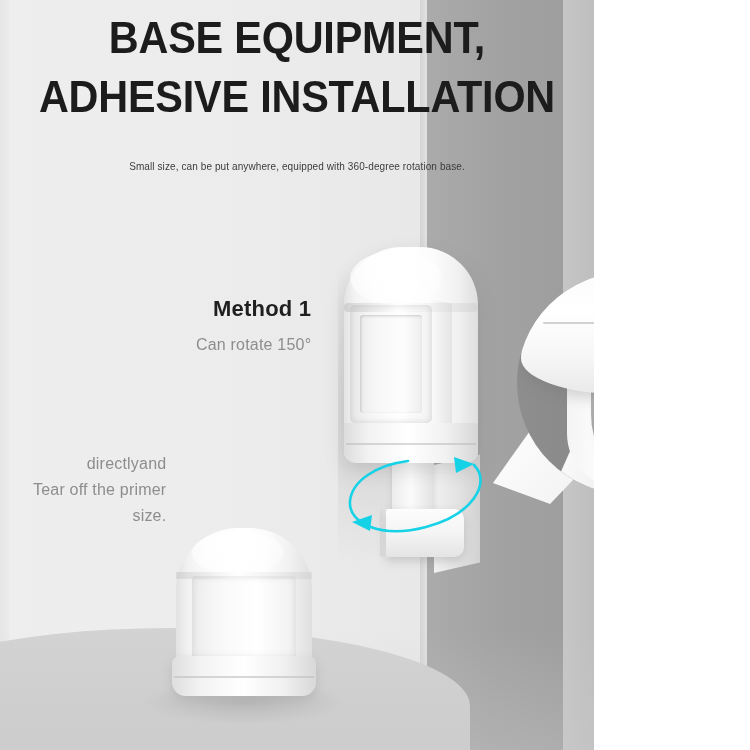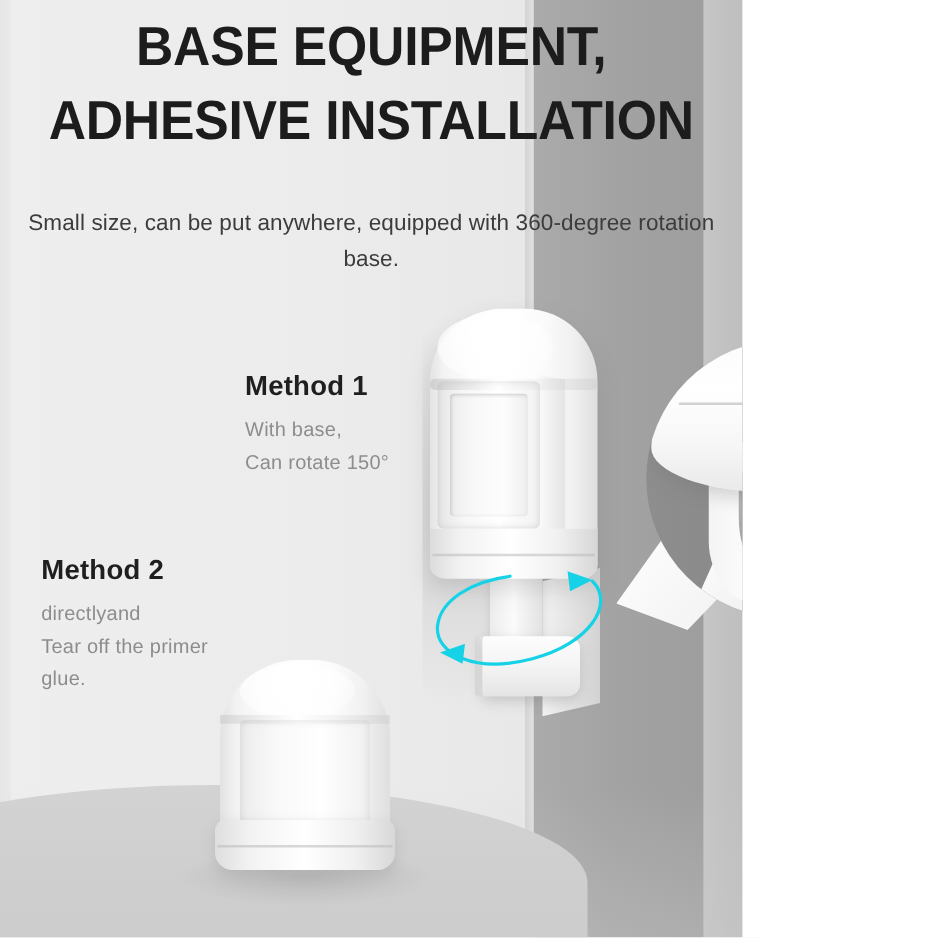--- a/index.html
+++ b/index.html
@@ -88,31 +88,32 @@
     line-height: 59px;
     letter-spacing: -0.2px;
     transform: scaleX(0.94);
   }
   .headline .l2 { display: block; }
 
   .subcopy {
     position: absolute;
     left: 0;
     right: 0;
-    top: 164px;
+    top: 152px;
     text-align: center;
     color: #3c3c3c;
-    font-size: 18px;
+    font-size: 10px;
     line-height: 29px;
     letter-spacing: 0.1px;
   }
   .subcopy span { display: block; }
 
   .method {
     position: absolute;
+    text-align: right;
   }
   .method-title {
     color: #1f1f1f;
     font-weight: bold;
     font-size: 22px;
     line-height: 28px;
     letter-spacing: 0.2px;
   }
   .method-body {
     color: #8d8d8d;
@@ -458,31 +459,29 @@
     <span class="l2">ADHESIVE INSTALLATION</span>
   </div>
 
   <div class="subcopy">
     <span>Small size, can be put anywhere, equipped with 360-degree rotation base.</span>
   </div>
 
   <div class="method" id="method1">
     <div class="method-title">Method 1</div>
     <div class="method-body">
-      <span>With base,</span>
       <span>Can rotate 150°</span>
     </div>
   </div>
 
   <div class="method" id="method2">
-    <div class="method-title">Method 2</div>
     <div class="method-body">
       <span>directlyand</span>
       <span>Tear off the primer</span>
-      <span>glue.</span>
+      <span>size.</span>
     </div>
   </div>
 
   <div id="sensor-wall">
     <div class="wall-shadow"></div>
     <div class="bracket-arm"></div>
     <div class="neck"></div>
     <div class="bracket-plate-lip"></div>
     <div class="bracket-plate"></div>
     <div class="sensor-body"></div>

